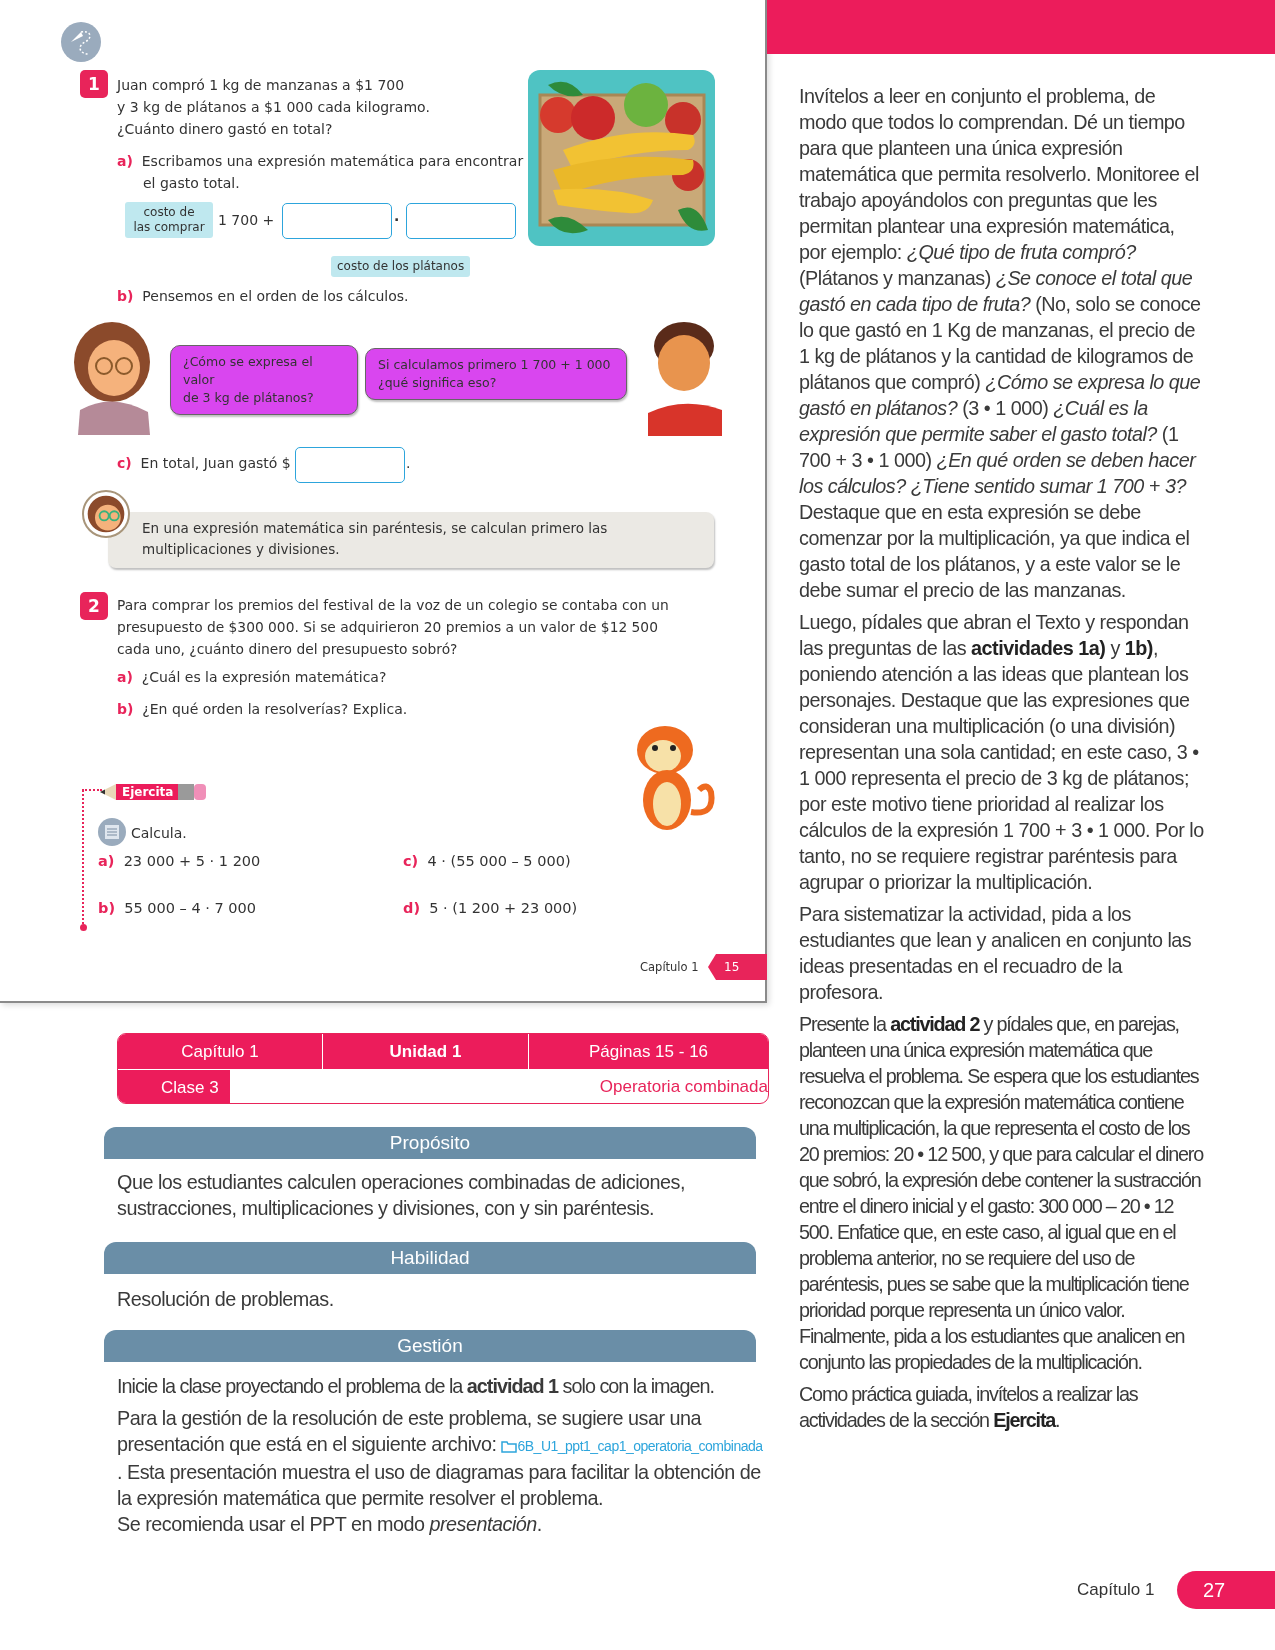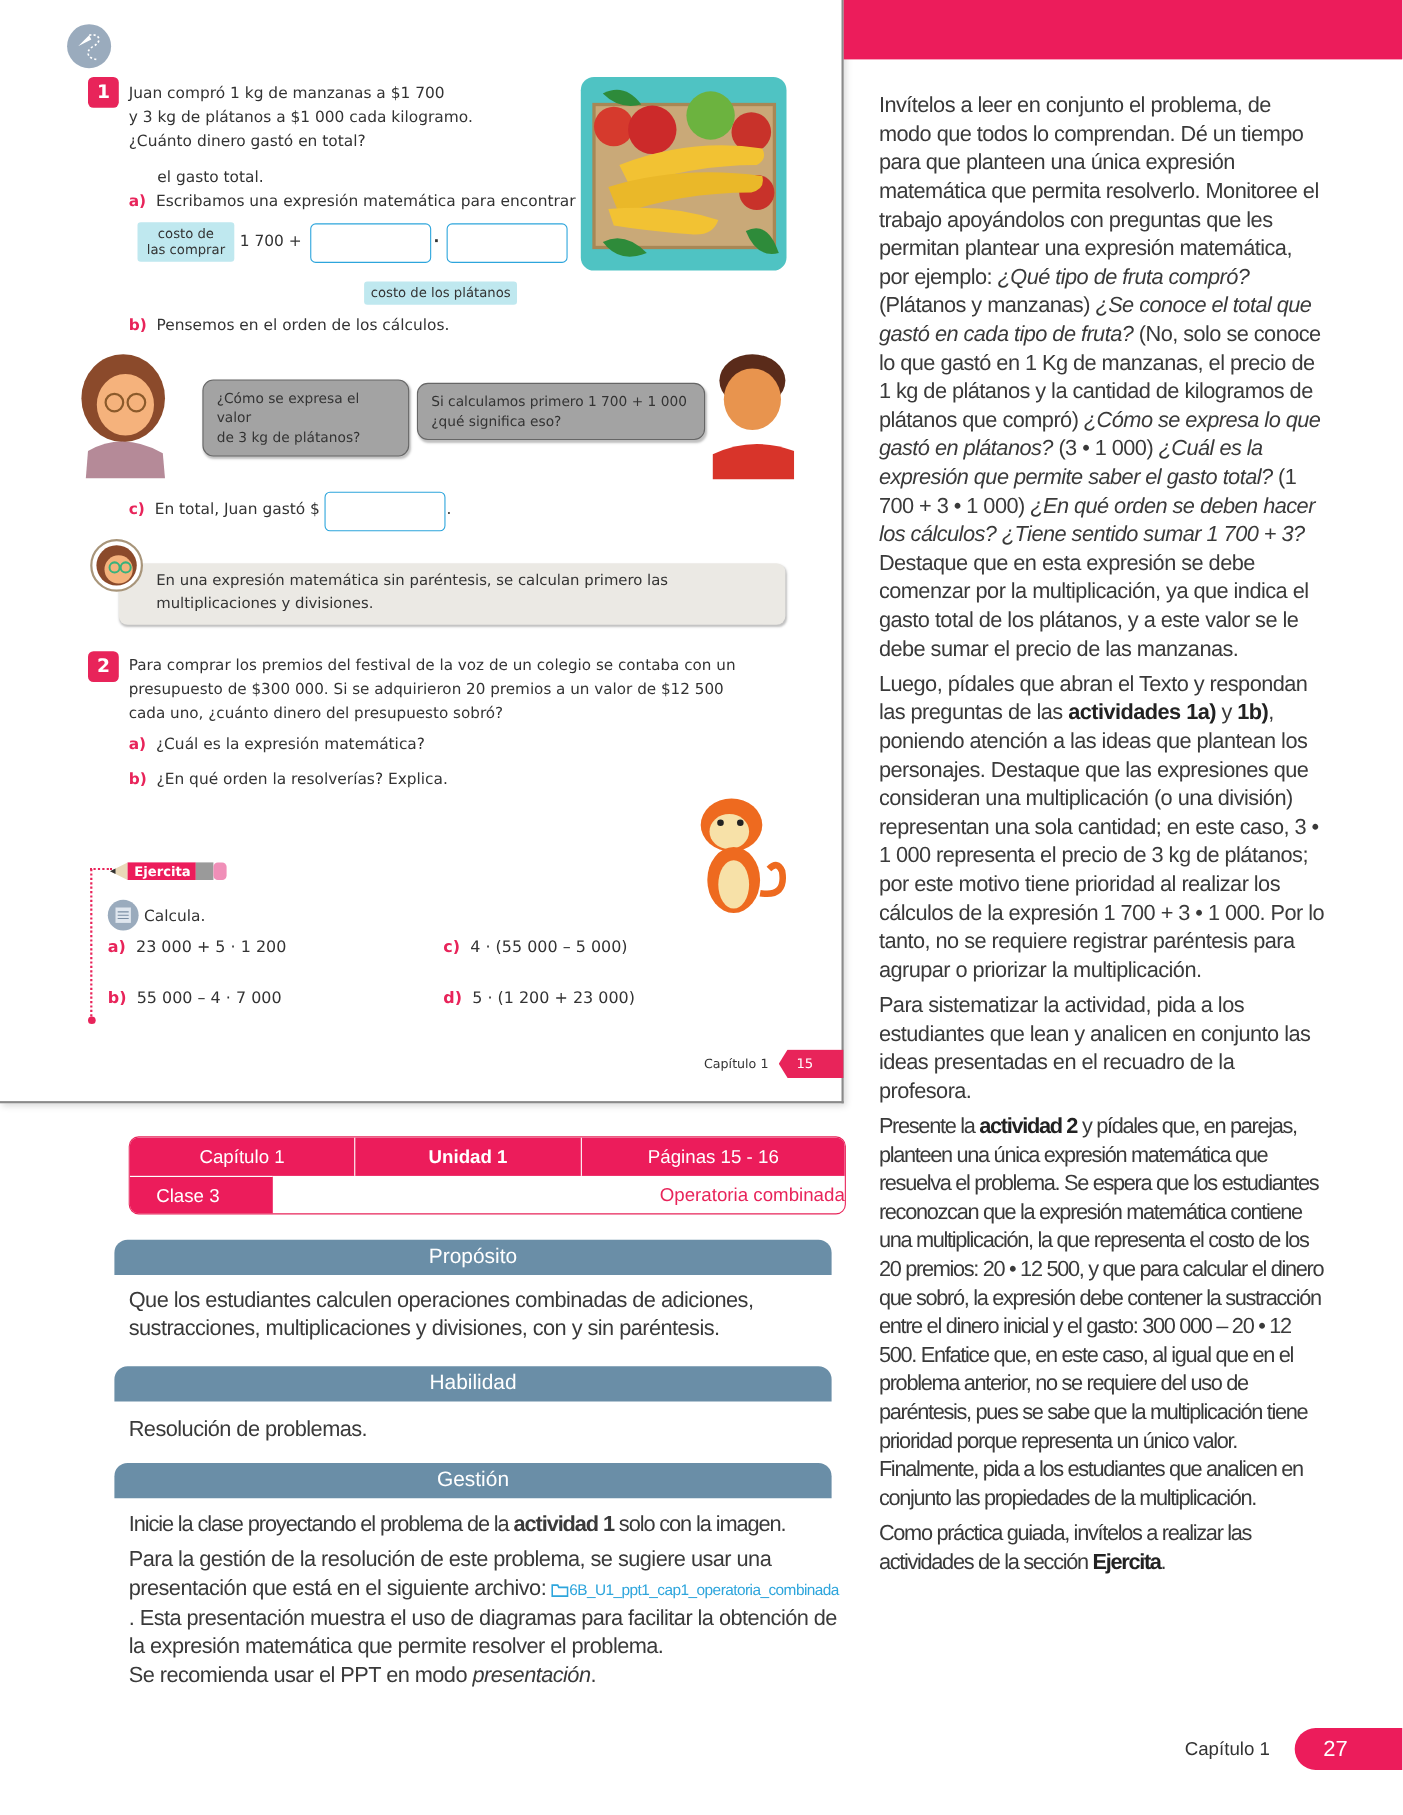--- a/index.html
+++ b/index.html
@@ -31,24 +31,23 @@
     border-radius: 12px; background: #4fc3c3; overflow: hidden;
   }
 
   .tag-blue {
     position: absolute; background: #bfe8ef; color: #333; font-size: 12px; line-height: 15px;
     text-align: center; border-radius: 3px; padding: 3px 6px;
   }
   .answer-box { position: absolute; border: 1.5px solid #2da5dc; border-radius: 5px; background: #fff; }
 
   .bubble {
-    position: absolute; background: #a3a3a3; border: 1px solid #666; border-radius: 10px;
+    position: absolute; background: #d946ef; border: 1px solid #666; border-radius: 10px;
     font-size: 12.5px; line-height: 18px; padding: 7px 12px; color: #333;
     box-shadow: 1px 2px 2px rgba(0,0,0,0.25);
-    margin-left: 14px;
   }
 
   .teacher-note {
     position: absolute; left: 108px; top: 512px; width: 606px; height: 56px;
     background: #ebe9e4; border-radius: 8px; box-shadow: 1px 2px 2px rgba(0,0,0,0.25);
     font-size: 13.5px; line-height: 21px; padding: 6px 0 0 34px; color: #333;
   }
   .teacher-avatar {
     position: absolute; left: 82px; top: 490px; width: 48px; height: 48px; border-radius: 50%;
     border: 2px solid #a8957a; background: #fff; overflow: hidden;
@@ -75,21 +74,21 @@
     color: #3a3a3a; letter-spacing: -0.5px; }
   .guide-text p { margin-bottom: 6px; }
   .guide-text p.cond { letter-spacing: -1.2px; }
   .guide-text b { color: #222; }
 
   .info-table { position: absolute; left: 117px; top: 1033px; width: 652px; height: 71px;
     border: 1.5px solid #e8245a; border-radius: 9px; overflow: hidden; font-size: 17px; }
   .it-row1 { display: flex; height: 35px; background: #ec1c5b; color: #fff; }
   .it-row1 > div { text-align: center; line-height: 35px; }
   .it-row2 { display: flex; height: 35px; }
-  .it-row2 .clase { width: 130px; background: #ec1c5b; color: #fff; line-height: 35px; padding-left: 24px; border-top: 1.5px solid #fff; }
+  .it-row2 .clase { width: 112px; background: #ec1c5b; color: #fff; line-height: 35px; padding-left: 43px; border-top: 1.5px solid #fff; }
   .it-row2 .title { flex: 1; text-align: right; color: #e8245a; line-height: 35px; }
 
   .section-header { position: absolute; left: 104px; width: 652px; height: 32px; background: #6a8ea7;
     border-radius: 12px 12px 0 0; color: #fff; font-size: 19px; line-height: 32px; text-align: center; }
   .left-text { position: absolute; left: 117px; width: 655px; font-size: 19.8px; line-height: 26px; color: #3a3a3a; letter-spacing: -0.5px; }
   .left-text p { margin-bottom: 6px; }
   .file-link { color: #2da5dc; font-size: 14px; }
   .folder-icon { display: inline-block; width: 16px; height: 14px; vertical-align: -2px; }
 
   .footer-cap { position: absolute; top: 1580px; left: 1077px; font-size: 17px; color: #333; }
@@ -109,22 +108,22 @@
   </div>
 
   <div class="num-badge" style="left:80px;top:70px;">1</div>
   <div class="p1" style="left:117px;top:74px;">
     <div>Juan compró 1 kg de manzanas a $1 700</div>
     <div>y 3 kg de plátanos a $1 000 cada kilogramo.</div>
     <div>¿Cuánto dinero gastó en total?</div>
   </div>
 
   <div class="p1" style="left:117px;top:150px;">
+    <div><span class="item-letter">a)</span>&nbsp; <span>Escribamos una expresión matemática para encontrar</span></div>
     <div style="padding-left:26px;">el gasto total.</div>
-    <div><span class="item-letter">a)</span>&nbsp; <span>Escribamos una expresión matemática para encontrar</span></div>
   </div>
 
   <div class="fruit-photo">
     <svg viewBox="0 0 187 176" width="187" height="176">
       <rect x="12" y="25" width="164" height="130" fill="#c9a978" stroke="#a88755" stroke-width="3"></rect>
       <circle cx="30" cy="45" r="18" fill="#d63a2d"></circle>
       <circle cx="65" cy="48" r="22" fill="#cc2a2a"></circle>
       <circle cx="118" cy="35" r="22" fill="#6cb33f"></circle>
       <circle cx="155" cy="50" r="18" fill="#c8322a"></circle>
       <circle cx="160" cy="105" r="16" fill="#c8322a"></circle>

